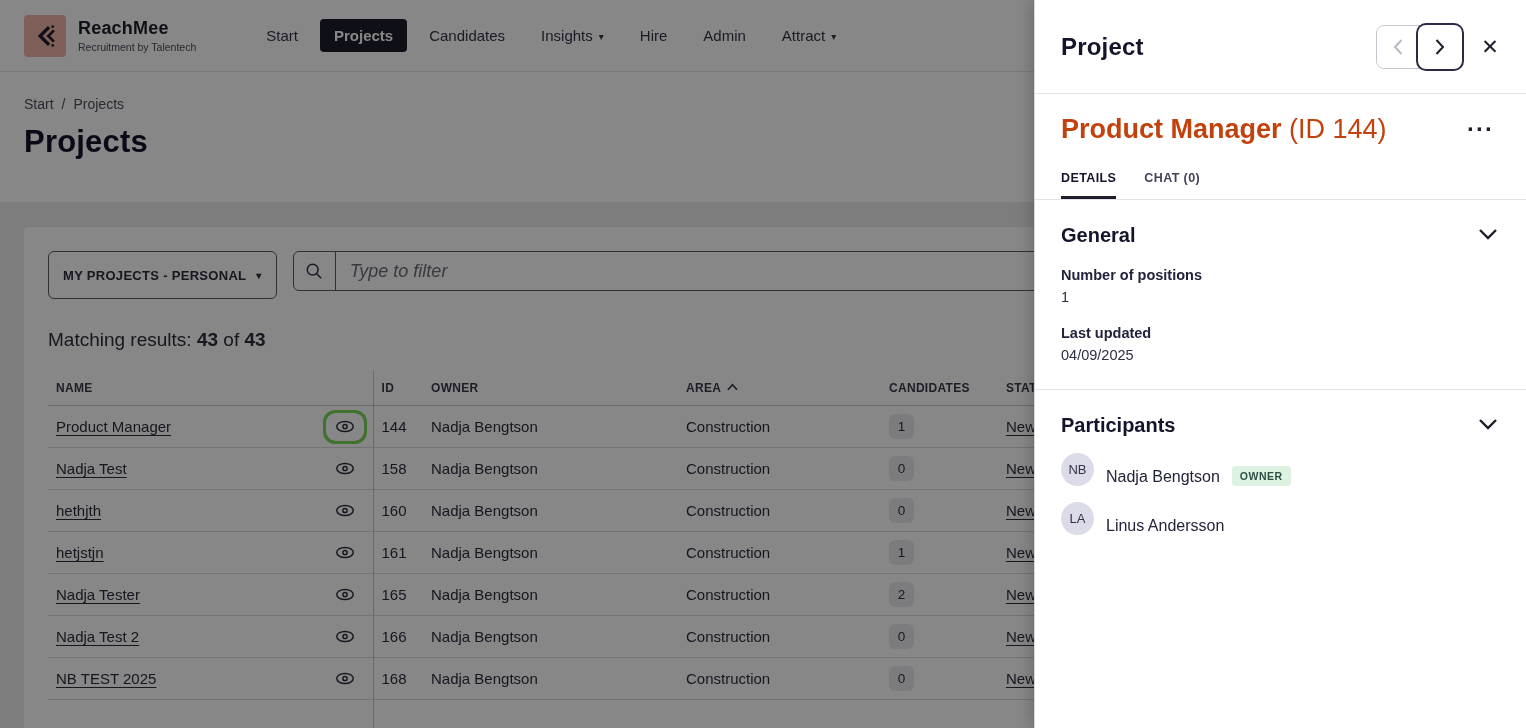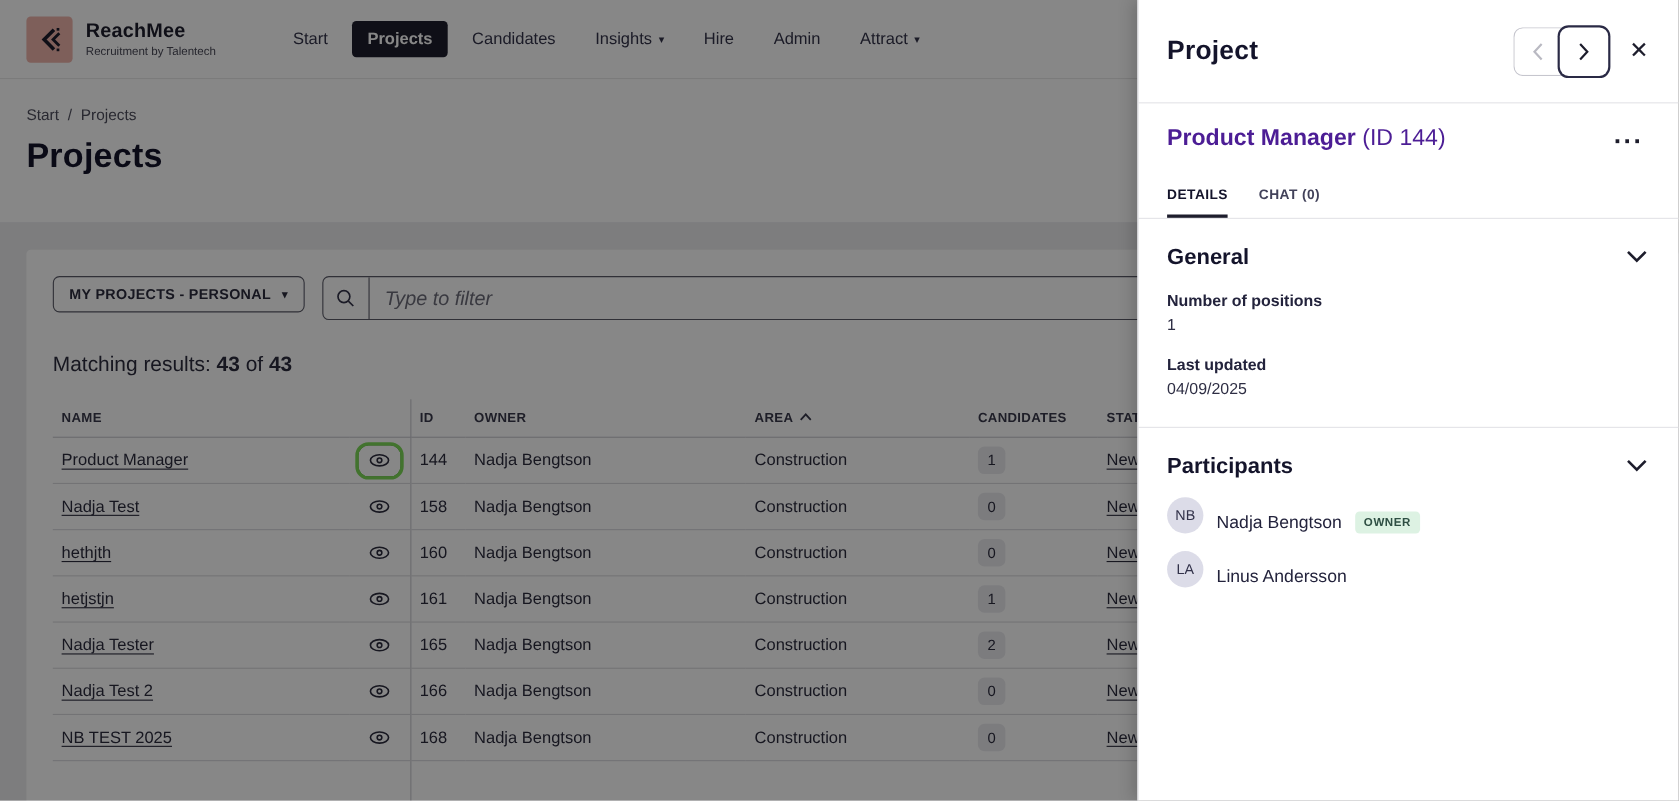--- a/index.html
+++ b/index.html
@@ -21,21 +21,21 @@
   .page-header { background:#ffffff; padding:24px 24px 28px 24px; height:130px; }
   .breadcrumb { font-size:14px; color:#4f4f5e; display:flex; gap:8px; }
   .breadcrumb span { cursor:default; }
   .page-title { font-size:31px; font-weight:800; color:#14142b; margin-top:12px; letter-spacing:.2px; }
 
   
   .main-bg { background:#ececee; height:526px; padding:25px 0 0 24px; }
   .card { background:#ffffff; border-radius:4px 4px 0 0; padding:24px; height:100%; width:1502px; }
 
   .filter-row { display:flex; gap:16px; }
-  .scope-btn { height:33px; border:1px solid #5b5b68; border-radius:6px; background:#fff; padding:0 14px; font-size:13px; font-weight:bold; color:#2c2c3e; display:flex; align-items:center; gap:10px; letter-spacing:.3px; cursor:pointer; white-space:nowrap; }
+  .scope-btn { height:48px; border:1px solid #5b5b68; border-radius:6px; background:#fff; padding:0 14px; font-size:13px; font-weight:bold; color:#2c2c3e; display:flex; align-items:center; gap:10px; letter-spacing:.3px; cursor:pointer; white-space:nowrap; }
   .search-group { flex:1; height:40px; border:1px solid #5b5b68; border-radius:6px; display:flex; align-items:stretch; overflow:hidden; }
   .search-icon-box { width:42px; display:flex; align-items:center; justify-content:center; border-right:1px solid #5b5b68; }
   .search-input { flex:1; border:none; outline:none; padding:0 14px; font-size:18px; font-style:italic; color:#701a75; font-family:inherit; background:transparent; }
   .search-input::placeholder { color:#6d6d7a; font-style:italic; }
 
   .results-line { margin:30px 0 20px 0; font-size:19px; color:#2c2c3e; }
   .results-line b { font-weight:bold; }
 
   table { border-collapse:collapse; table-layout:fixed; width:1454px; }
   col.c-name{width:270px;} col.c-eye{width:55px;} col.c-id{width:50px;} col.c-owner{width:255px;} col.c-area{width:203px;} col.c-cand{width:117px;}
@@ -56,21 +56,21 @@
   .panel { position:absolute; top:0; right:0; width:492px; height:728px; background:#ffffff; z-index:20; border-left:1px solid #d8d8dc; box-shadow:-4px 0 14px rgba(0,0,0,.18); }
   .panel-header { height:94px; display:flex; align-items:center; padding:0 16px 0 26px; border-bottom:1px solid #e3e3e7; }
   .panel-title { font-size:24px; font-weight:800; color:#14142b; flex:1; letter-spacing:.2px; }
   .pager { display:flex; border:1px solid #c6c6ce; border-radius:8px; overflow:visible; }
   .pager-btn { width:42px; height:42px; background:#fff; border:none; display:flex; align-items:center; justify-content:center; cursor:pointer; }
   .pager-btn.prev { border-right:1px solid #c6c6ce; border-radius:8px 0 0 8px; color:#b9b9c2; }
   .pager-btn.next { border-radius:8px; color:#1d1d2c; box-shadow:0 0 0 2px #2a2a45; margin:-1px; width:44px; height:44px; }
   .close-btn { width:40px; height:40px; background:none; border:none; font-size:21px; color:#1d1d2c; cursor:pointer; margin-left:8px; line-height:1; }
 
   .panel-sub { padding:20px 26px 0 26px; display:flex; align-items:flex-start; }
-  .proj-name { font-size:21px; color:#4c1d95; flex:1; }
+  .proj-name { font-size:27px; color:#c2410c; flex:1; }
   .proj-name b { font-weight:bold; }
   .ellipsis-btn { background:none; border:none; font-size:24px; font-weight:bold; color:#1d1d2c; cursor:pointer; letter-spacing:1px; line-height:0.4; padding:10px 6px; }
 
   .tabs { display:flex; gap:28px; padding:26px 26px 0 26px; border-bottom:1px solid #e3e3e7; }
   .tab { font-size:12.5px; font-weight:bold; letter-spacing:.4px; color:#42425a; padding-bottom:11px; cursor:pointer; border-bottom:3px solid transparent; }
   .tab.active { color:#14142b; border-bottom-color:#1d1d2c; }
 
   .section { padding:24px 26px 26px 26px; border-bottom:1px solid #e3e3e7; }
   .section-head { display:flex; align-items:center; cursor:pointer; }
   .section-title { font-size:20px; font-weight:bold; color:#14142b; flex:1; }

